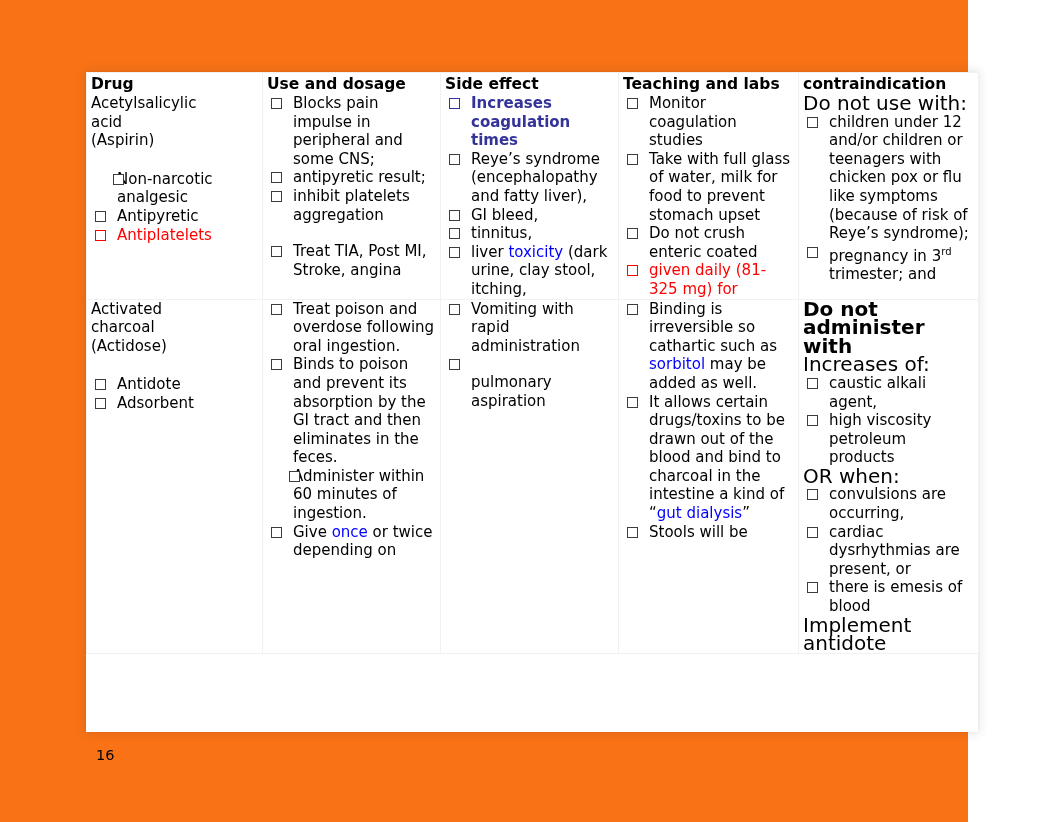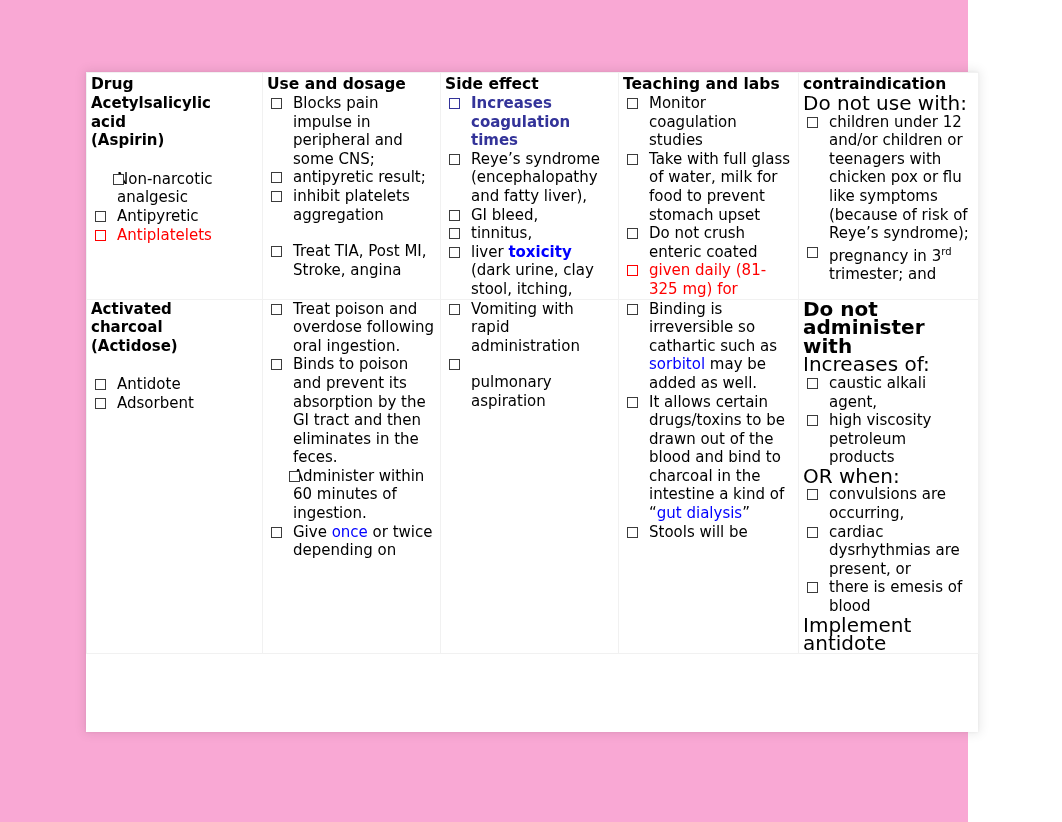--- a/index.html
+++ b/index.html
@@ -7,21 +7,21 @@
   html, body {
     margin: 0; padding: 0;
     width: 1062px; height: 822px;
     background: #ffffff;
     font-family: "DejaVu Sans", "Liberation Sans", sans-serif;
     overflow: hidden;
   }
   #page {
     position: relative;
     width: 968px; height: 822px;
-    background: #f9a8d4;
+    background: #f97316;
   }
 
   
   .table-wrap {
     position: absolute;
     left: 86px; top: 72px;
     width: 892px; height: 660px;
     background: #ffffff;
     
     box-shadow:
@@ -52,21 +52,21 @@
     font-size: 15.5px;
     line-height: 19px;
     color: #000000;
     padding-top: 2px;
   }
   .body-txt {
     font-size: 15px;
     line-height: 18.6px;
     color: #000000;
   }
-  .bold { font-weight: bold; }
+  .bold { font-weight: normal; }
   .red  { color: #FF0000; margin-top: 34px; }
   .darkred { color: #C00000; font-weight: bold; }
   .blue { color: #0000FF; }
   .navy { color: #333399; font-weight: bold; }
 
   
   ul.cklist { list-style: none; margin: 0; padding: 0; }
   ul.cklist li {
     position: relative;
     font-size: 15px;
@@ -334,15 +334,16 @@
         </ul>
         <div class="plain">Implement antidote</div>
       </td>
     </tr>
 
     </tbody>
   </table>
   </div>
 
   <div class="footer">
+    <span class="pagenum">16</span>
   </div>
 
 </div>
 
 </body></html>

